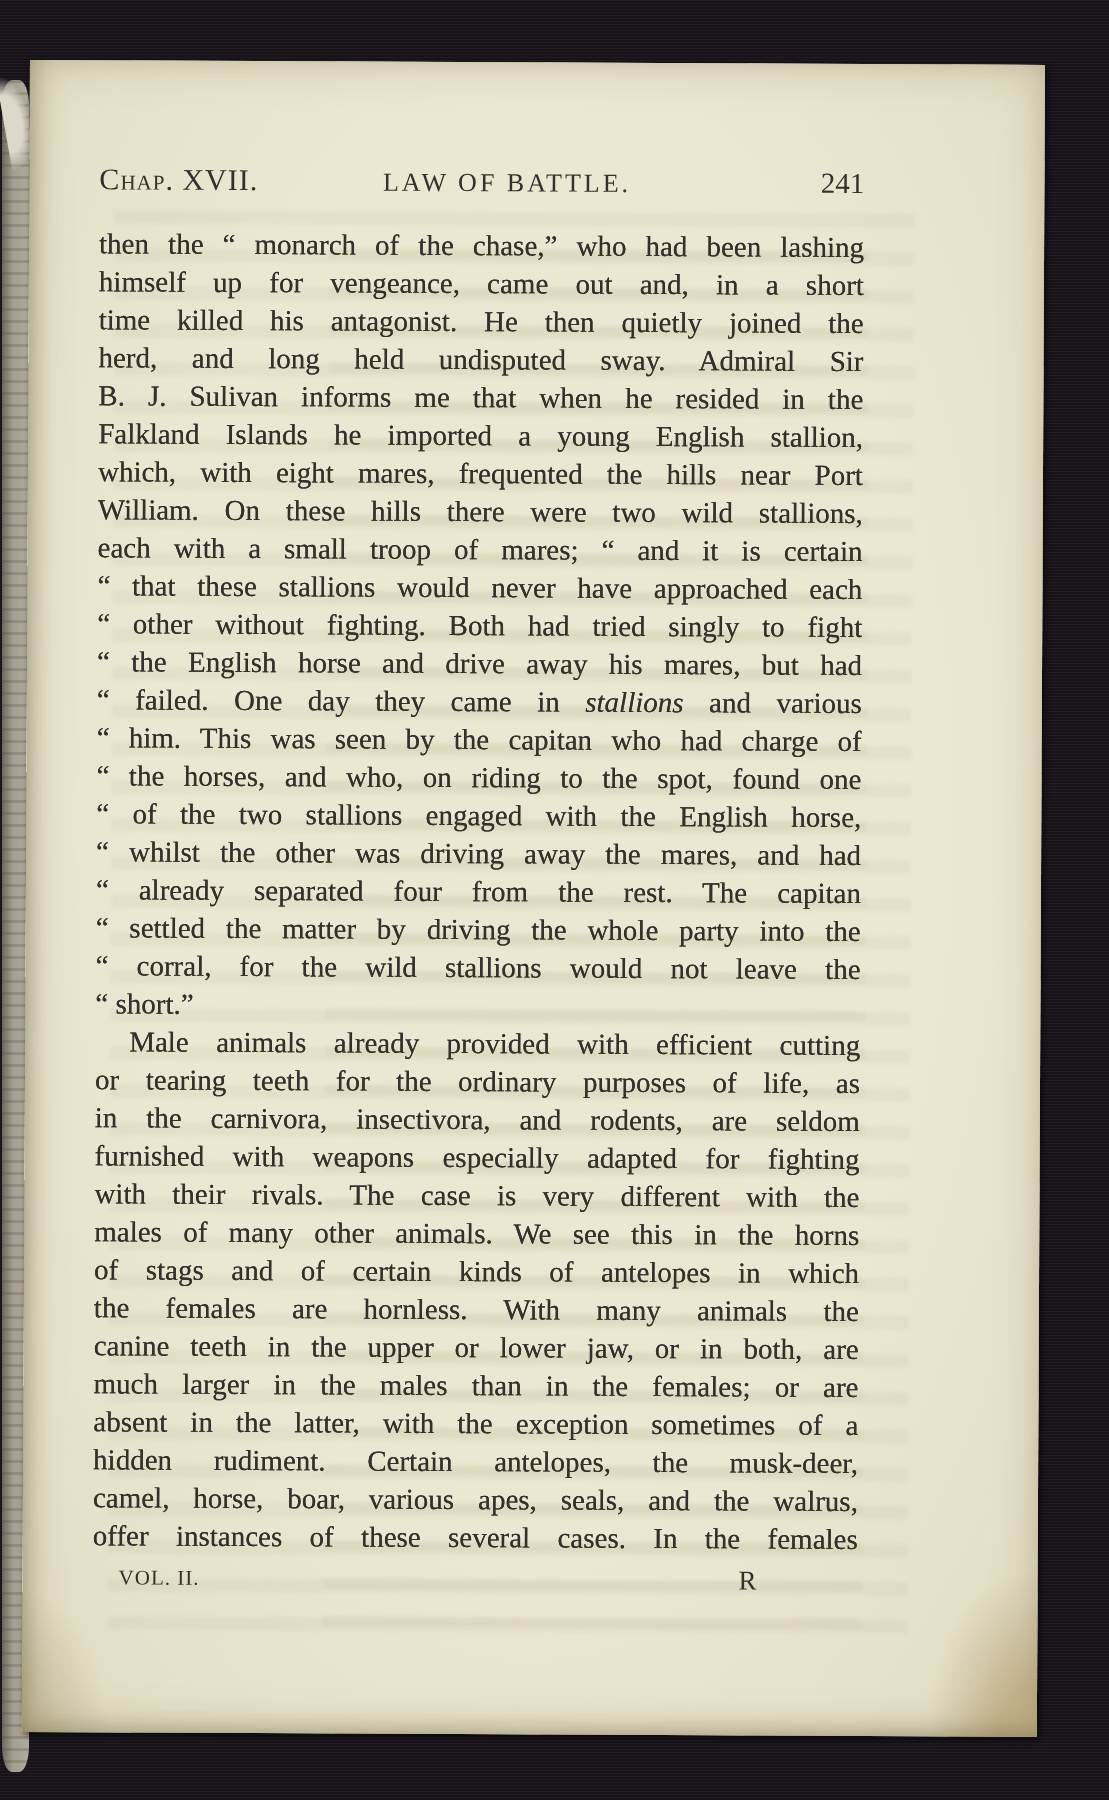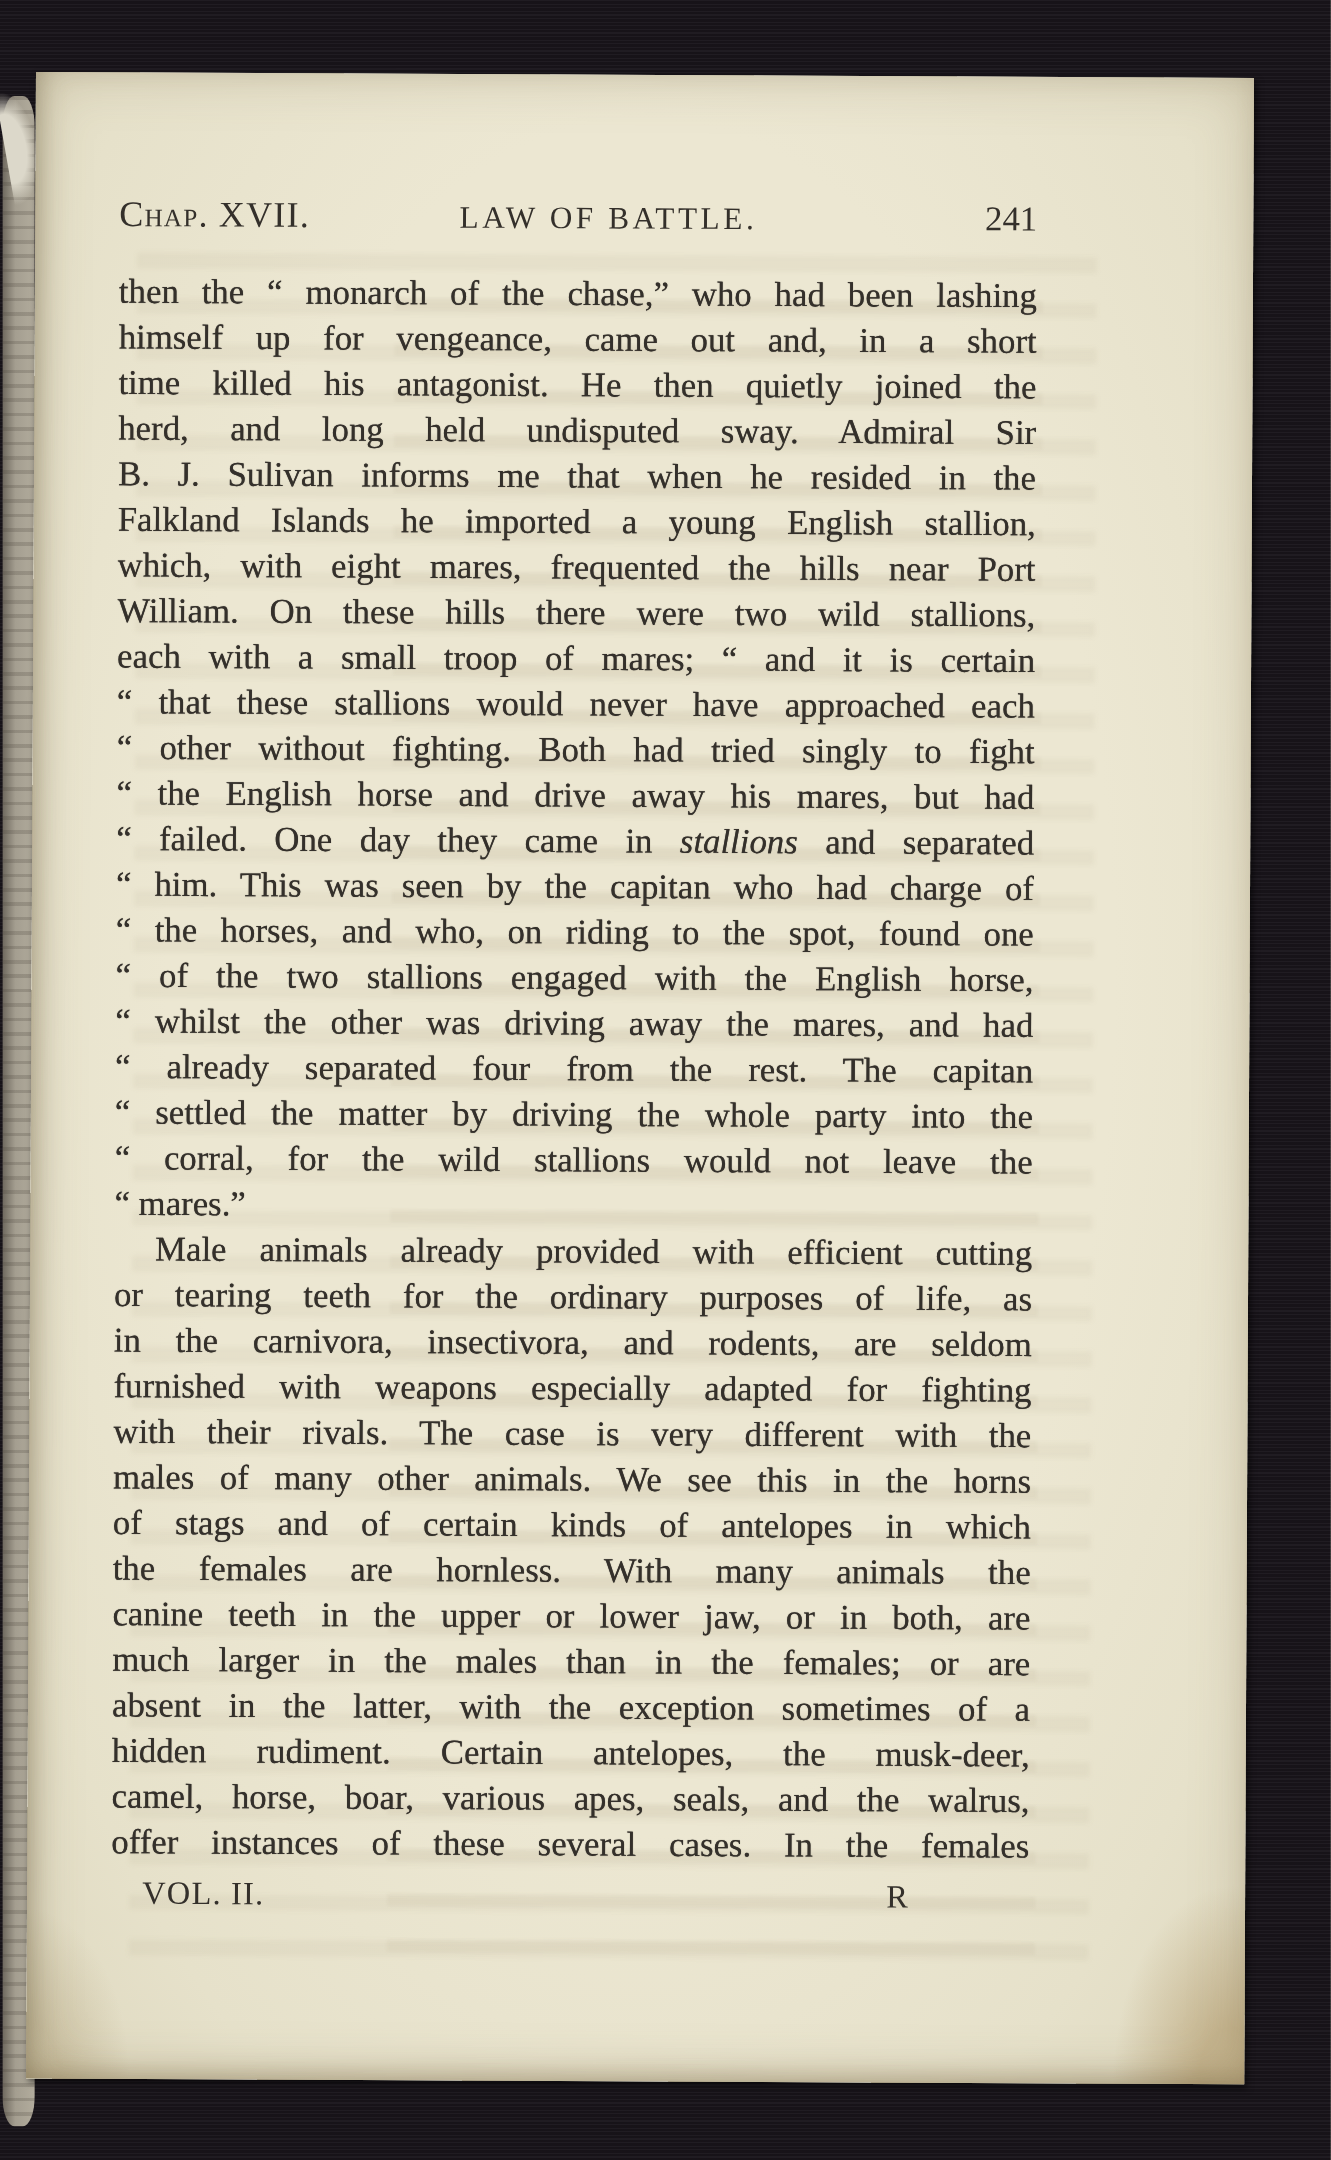--- a/index.html
+++ b/index.html
@@ -68,21 +68,21 @@
   .body-text{position:absolute;top:164px;left:0;width:765px;}
   .bline{
     height:38px;line-height:38px;font-size:29px;overflow:hidden;
     text-align:justify;text-align-last:justify;text-justify:inter-word;
     text-shadow:0 0 0.6px rgba(46,41,36,0.9);
   }
   .bline i{font-style:italic;}
   .bline.indent{text-indent:34px;}
   .bline.endline{text-align-last:left;}
   .footer-row{position:absolute;top:1498px;left:0;width:765px;height:38px;line-height:38px;}
-  .vol{position:absolute;left:26px;font-size:27px;letter-spacing:1px;}
+  .vol{position:absolute;left:26px;font-size:21px;letter-spacing:1px;}
   .sig{position:absolute;left:646px;font-size:27px;}
 </style>
 </head>
 <body>
 
 <div class="edge-strip"></div>
 <div class="edge-sliver"></div>
 
 <div class="page">
   <div class="ghost"></div>
@@ -101,29 +101,29 @@
         <div class="bline"><span>time killed his antagonist.  He then quietly joined the</span></div>
         <div class="bline"><span>herd, and long held undisputed sway.  Admiral Sir</span></div>
         <div class="bline"><span>B. J. Sulivan informs me that when he resided in the</span></div>
         <div class="bline"><span>Falkland Islands he imported a young English stallion,</span></div>
         <div class="bline"><span>which, with eight mares, frequented the hills near Port</span></div>
         <div class="bline"><span>William.  On these hills there were two wild stallions,</span></div>
         <div class="bline"><span>each with a small troop of mares; “ and it is certain</span></div>
         <div class="bline"><span>“ that these stallions would never have approached each</span></div>
         <div class="bline"><span>“ other without fighting.  Both had tried singly to fight</span></div>
         <div class="bline"><span>“ the English horse and drive away his mares, but had</span></div>
-        <div class="bline"><span>“ failed.  One day they came in </span><i>stallions</i><span> and separated</span></div>
+        <div class="bline"><span>“ failed.  One day they came in </span><i>stallions</i><span> and various</span></div>
         <div class="bline"><span>“ him.  This was seen by the capitan who had charge of</span></div>
         <div class="bline"><span>“ the horses, and who, on riding to the spot, found one</span></div>
         <div class="bline"><span>“ of the two stallions engaged with the English horse,</span></div>
         <div class="bline"><span>“ whilst the other was driving away the mares, and had</span></div>
         <div class="bline"><span>“ already separated four from the rest.  The capitan</span></div>
         <div class="bline"><span>“ settled the matter by driving the whole party into the</span></div>
         <div class="bline"><span>“ corral, for the wild stallions would not leave the</span></div>
-        <div class="bline endline"><span>“ mares.”</span></div>
+        <div class="bline endline"><span>“ short.”</span></div>
         <div class="bline indent"><span>Male animals already provided with efficient cutting</span></div>
         <div class="bline"><span>or tearing teeth for the ordinary purposes of life, as</span></div>
         <div class="bline"><span>in the carnivora, insectivora, and rodents, are seldom</span></div>
         <div class="bline"><span>furnished with weapons especially adapted for fighting</span></div>
         <div class="bline"><span>with their rivals.  The case is very different with the</span></div>
         <div class="bline"><span>males of many other animals.  We see this in the horns</span></div>
         <div class="bline"><span>of stags and of certain kinds of antelopes in which</span></div>
         <div class="bline"><span>the females are hornless.  With many animals the</span></div>
         <div class="bline"><span>canine teeth in the upper or lower jaw, or in both, are</span></div>
         <div class="bline"><span>much larger in the males than in the females; or are</span></div>

